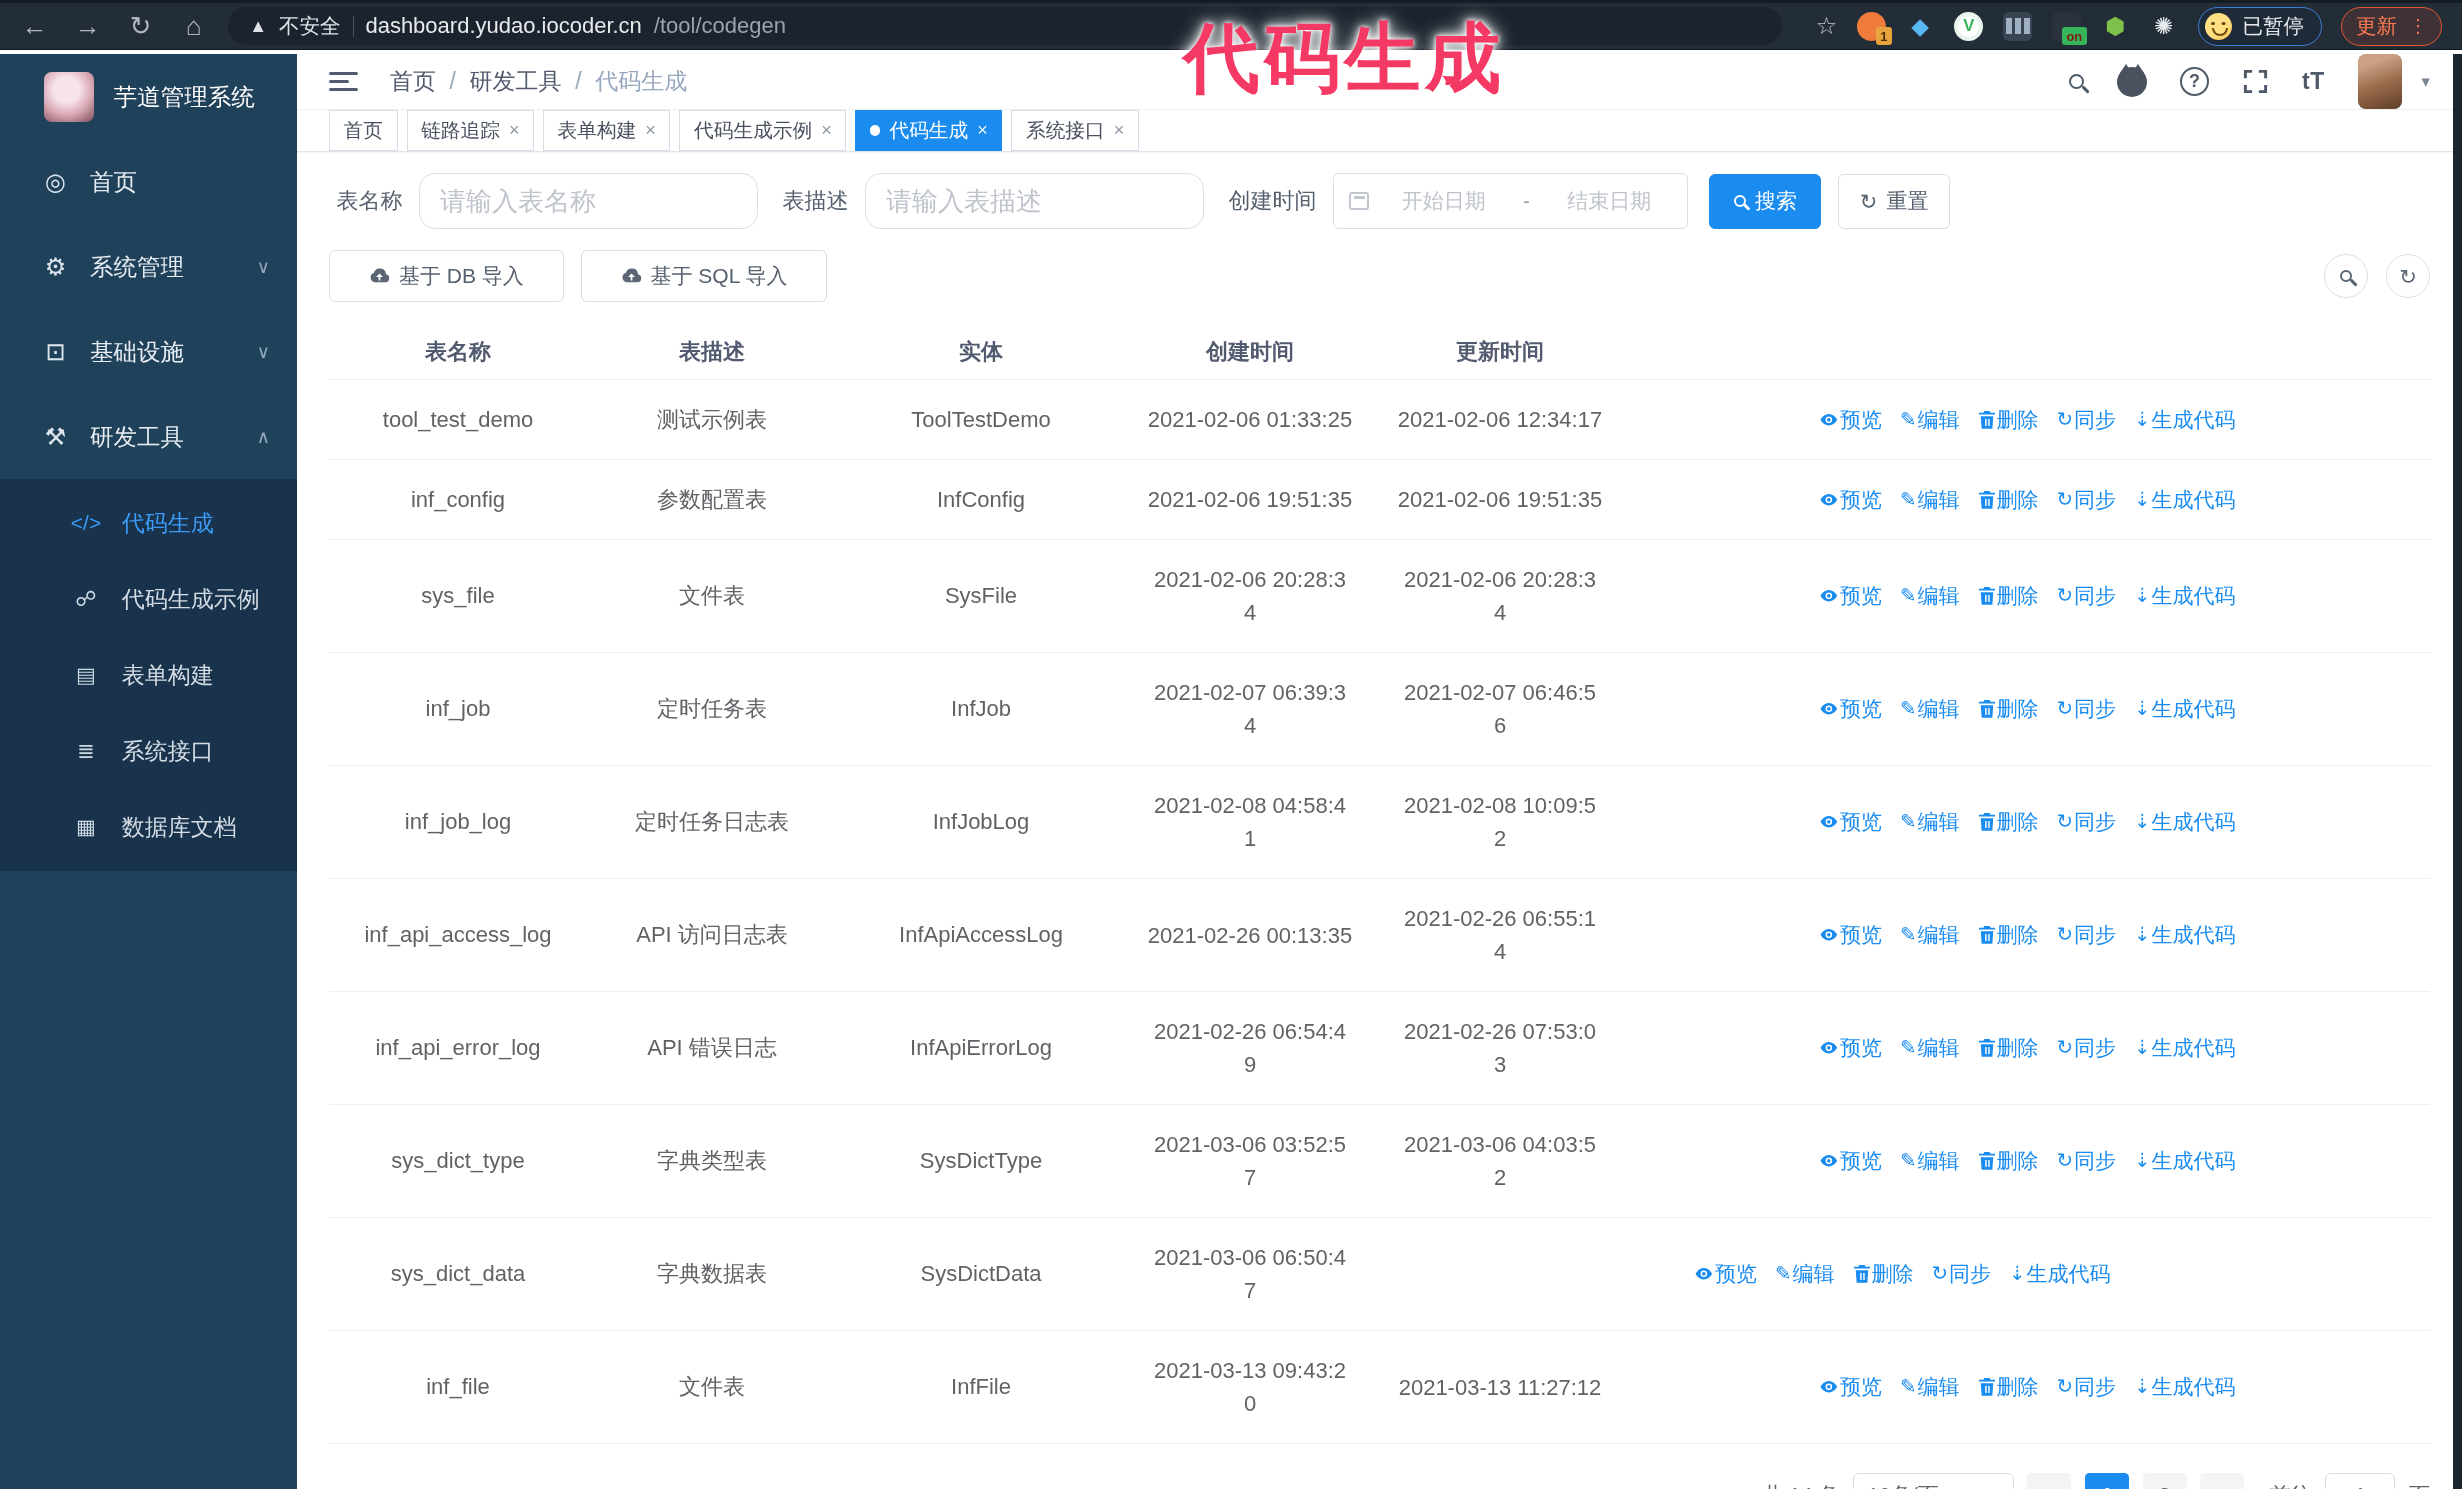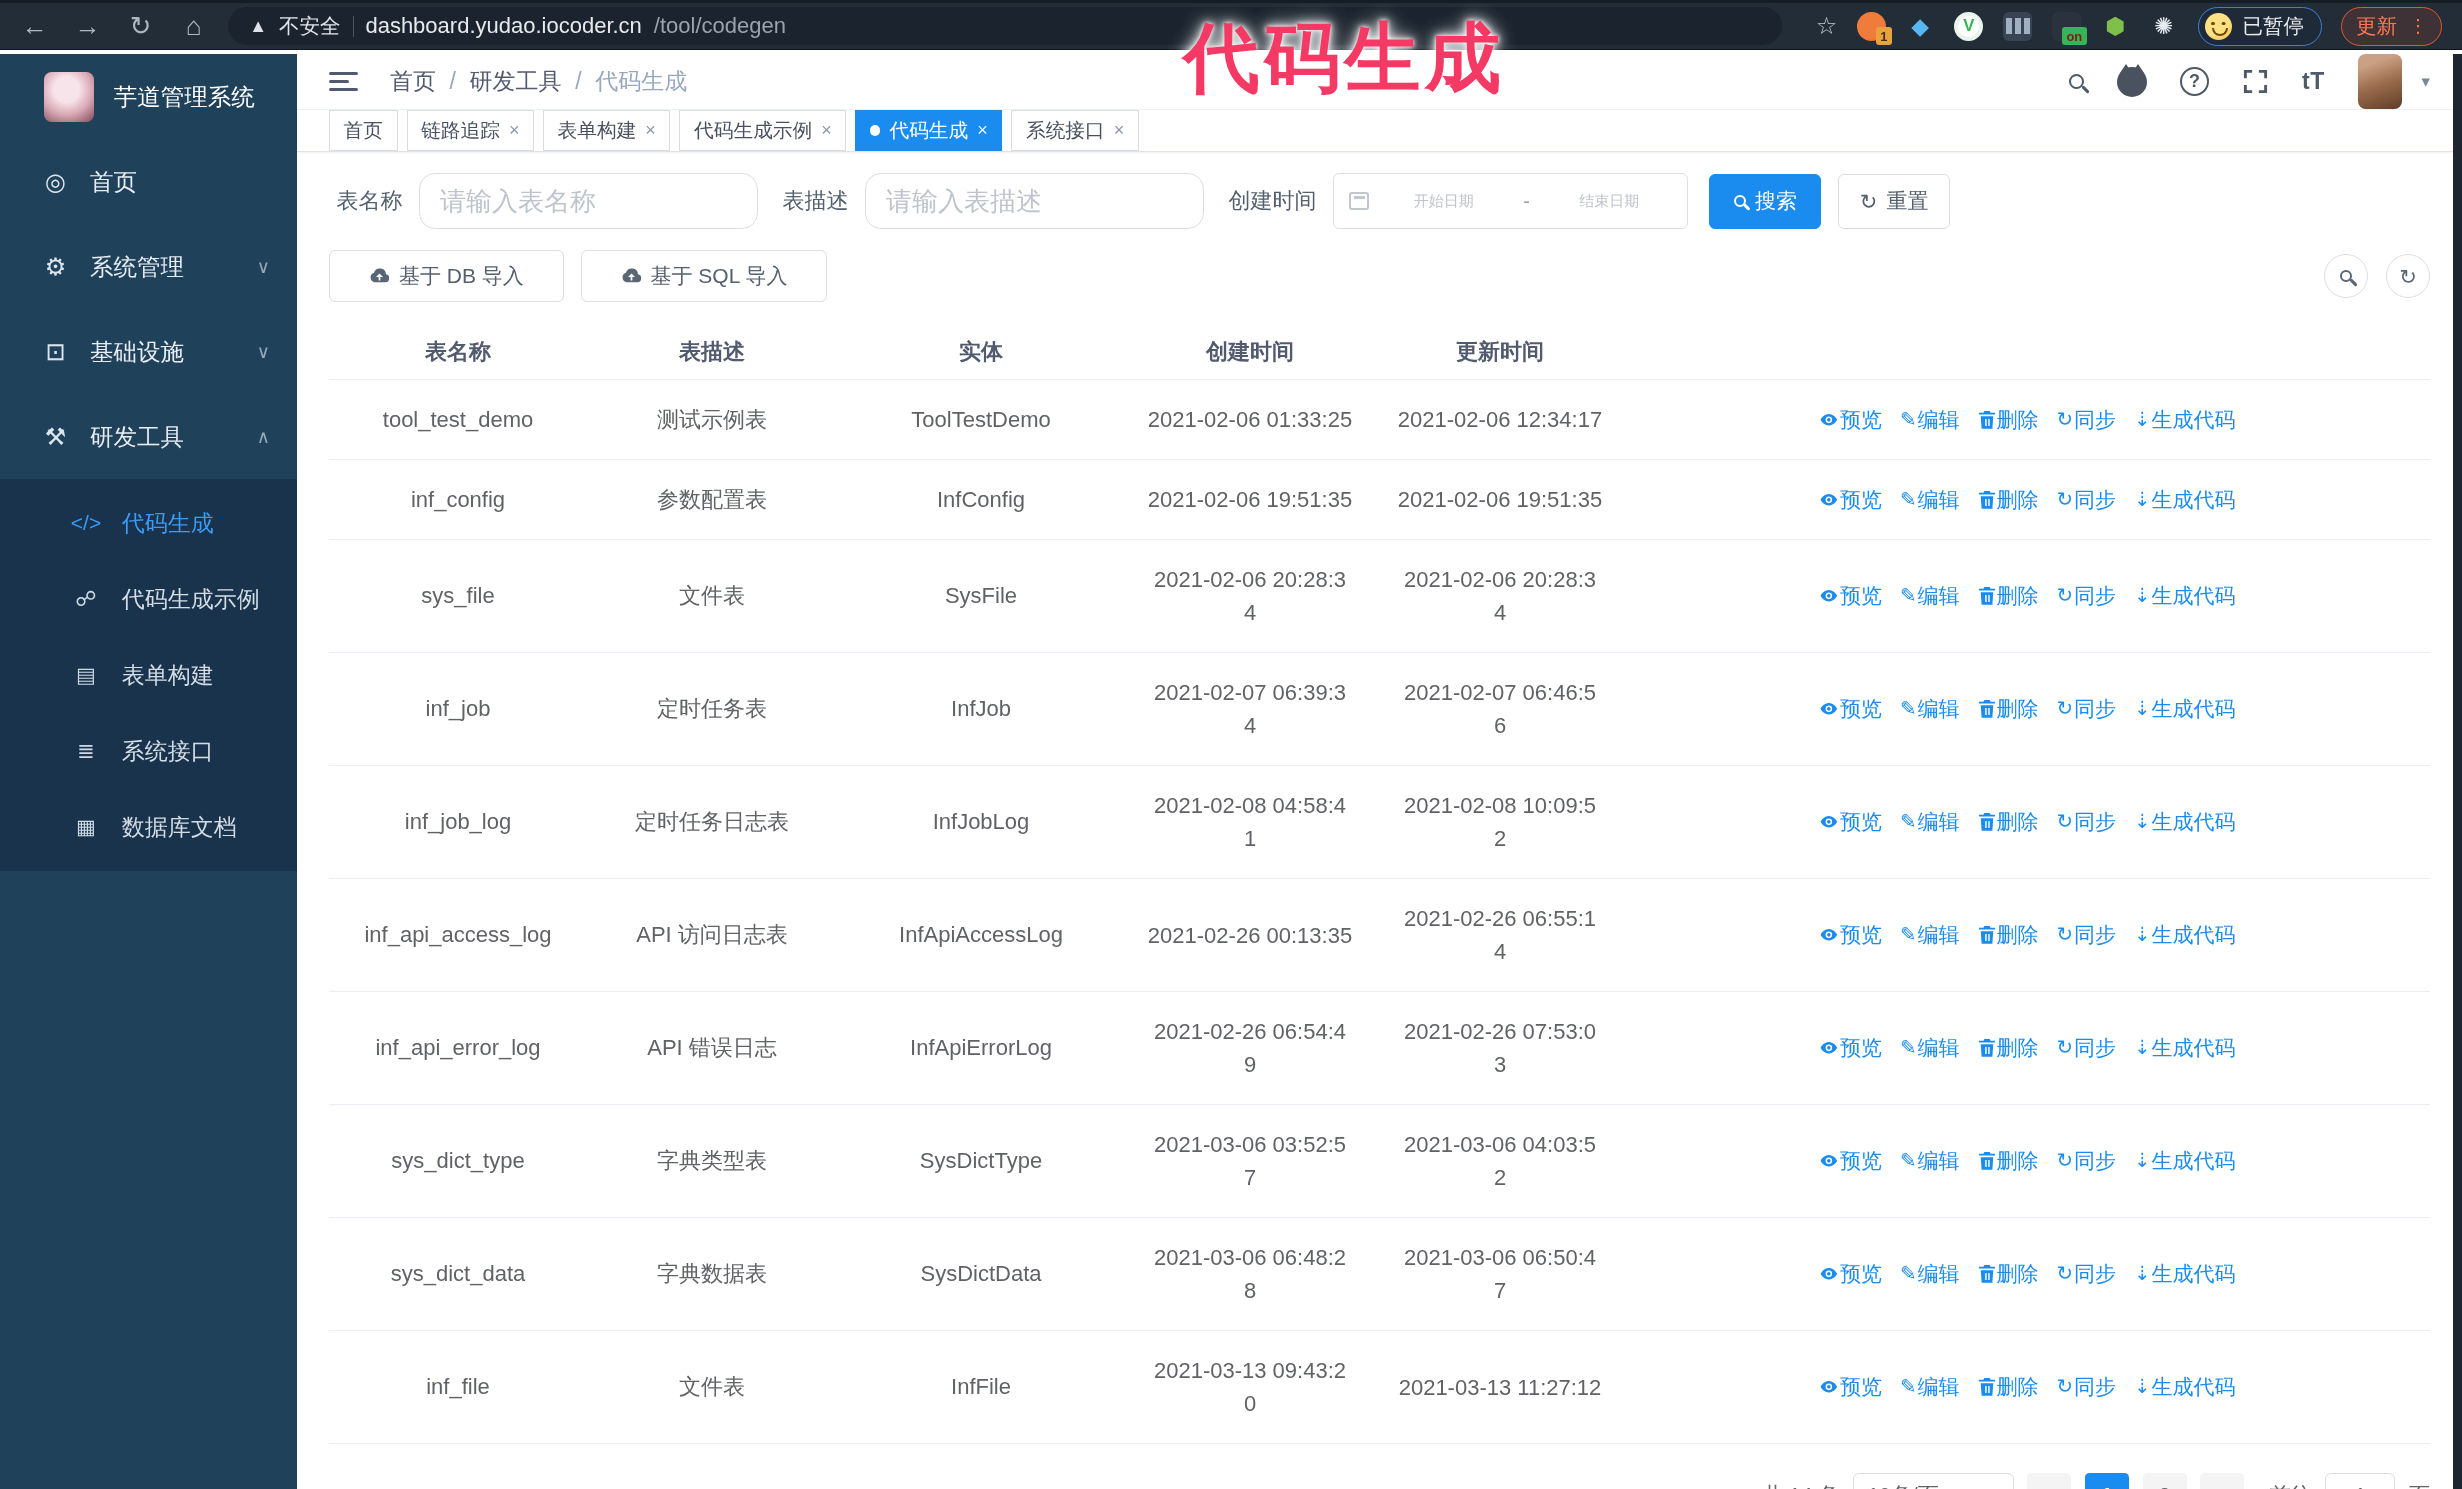--- a/index.html
+++ b/index.html
@@ -114,21 +114,21 @@
   .filters { display:flex; align-items:center; gap:16.7px; }
   .f-label { font-size:22px; color:#55606e; margin-left:7.6px; }
   .f-input { width:339px; height:56px; border:0.8px solid #dcdee2; border-radius:16px;
              padding:0 19.7px; font-size:26px; color:#7f1d1d; background:#fff;
              font-family:"Liberation Sans","DejaVu Sans",sans-serif; }
   .f-input::placeholder { color:#bfc4cc; }
   .daterange { width:355px; height:56px; border:0.8px solid #dcdee2; border-radius:6px; background:#fff;
                display:flex; align-items:center; padding:0 15px; gap:12px; }
   .ico-cal { width:19.7px; height:18px; border:2.3px solid #c2c7cf; border-radius:3px; position:relative; display:inline-block; }
   .ico-cal::before { content:""; position:absolute; left:2.3px; right:2.3px; top:2.3px; height:3px; background:#c2c7cf; }
-  .dr-text { font-size:15px; color:#bfc4cc; }
+  .dr-text { font-size:21px; color:#bfc4cc; }
   .dr-sep { color:#9aa1ab; font-size:19.7px; margin:0 4.5px; }
   .btn { height:55px; display:inline-flex; align-items:center; justify-content:center; gap:9px;
          border-radius:6px; font-size:21px; cursor:pointer; border:0.8px solid #dcdee2; background:#fff; color:#55606e; }
   .btn-primary { background:#1a8cf0; border-color:#1a8cf0; color:#fff; width:112px; }
   .btn-plain { width:112px; }
   .mag.small { width:12px; height:12px; border-width:2.3px; } .mag.small::after { height:7.6px; bottom:-6px; right:-4.5px; }
   .spin { font-size:21px; line-height:1; }
   .toolbar { margin-top:21px; display:flex; align-items:center; }
   .btn-import { padding:0 39px; height:52px; color:#55606e; }
   .btn-import + .btn-import { margin-left:16.7px; }
@@ -654,22 +654,20 @@
         <span class="ai">⇣</span>
         <span>生成代码</span>
       </a>
     </div>
   </div>
 
   <div class="trow">
     <div class="td col-name">sys_dict_data</div>
     <div class="td col-desc">字典数据表</div>
     <div class="td col-entity">SysDictData</div>
-    <div class="td col-created date">2021-03-06 06:48:2
-8</div>
     <div class="td col-updated date">2021-03-06 06:50:4
 7</div>
     <div class="td col-actions">
       <a class="act">
         <svg width="19.7" height="19.7" viewBox="0 0 24 24" fill="currentColor">
                     <path d="M12 5C6.5 5 2.6 10.3 2 12c.6 1.7 4.5 7 10 7s9.4-5.3 10-7c-.6-1.7-4.5-7-10-7zm0 11a4 4 0 1 1 0-8 4 4 0 0 1 0 8zm0-6.2a2.2 2.2 0 1 0 0 4.4 2.2 2.2 0 0 0 0-4.4z"></path>
                   </svg>
         <span>预览</span>
       </a>
       <a class="act">

